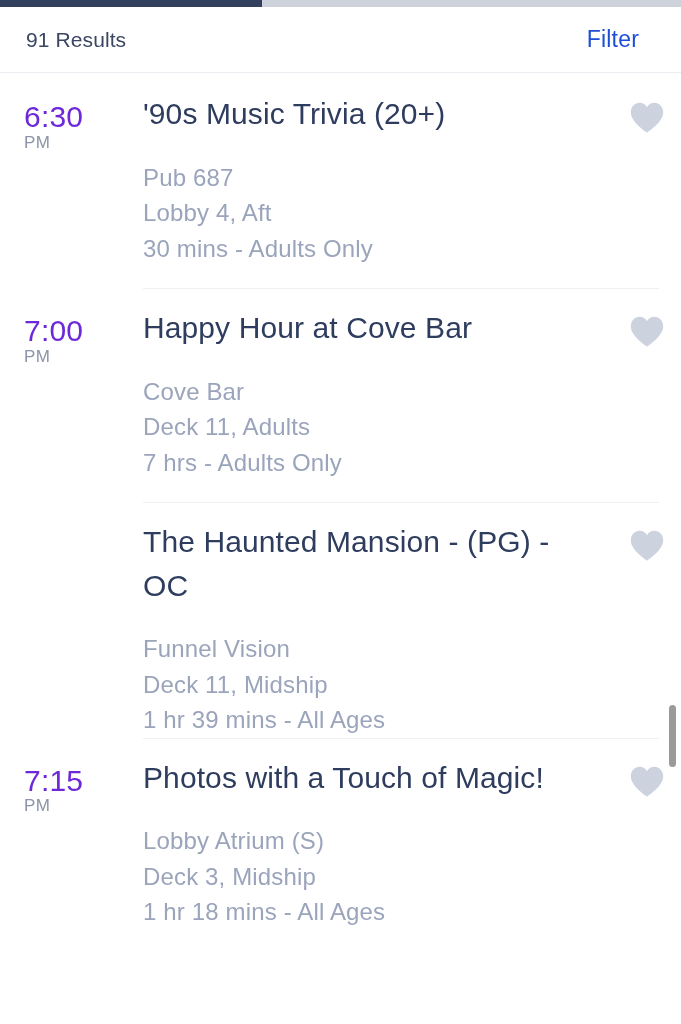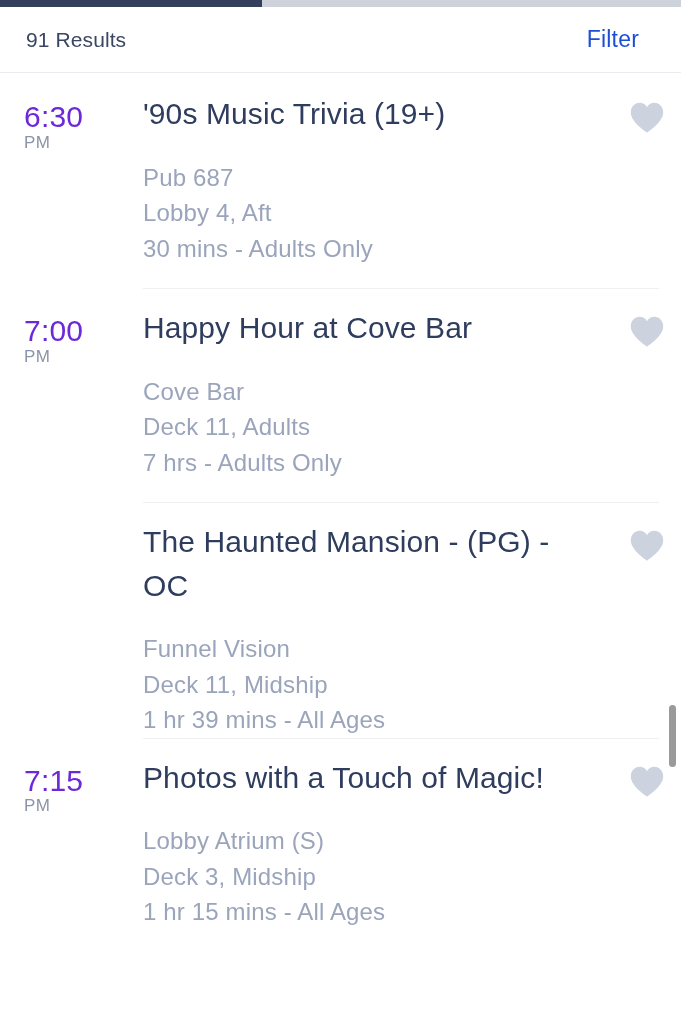--- a/index.html
+++ b/index.html
@@ -167,21 +167,21 @@
     <button class="filter-link" style="color: #1d4ed8;">Filter</button>
   </div>
 
   <div class="event-list">
       <div class="event-row">
         <div class="event-time">
           <div class="event-time-main">6:30</div>
           <div class="event-time-period">PM</div>
         </div>
         <div class="event-body">
-          <div class="event-title">'90s Music Trivia (19+)</div>
+          <div class="event-title">'90s Music Trivia (20+)</div>
           <div class="event-meta">
             <div class="event-meta-line">Pub 687</div>
             <div class="event-meta-line">Lobby 4, Aft</div>
             <div class="event-meta-line">30 mins - Adults Only</div>
           </div>
         </div>
         <div class="event-fav">
           <svg width="34" height="31" viewBox="0 0 34 31" class="heart-icon">
             <path d="M17 30.5 C17 30.5 0.8 20.3 0.8 10.4 C0.8 4.6 4.9 0.8 9.6 0.8 C13.0 0.8 15.6 2.6 17 5.2 C18.4 2.6 21.0 0.8 24.4 0.8 C29.1 0.8 33.2 4.6 33.2 10.4 C33.2 20.3 17 30.5 17 30.5 Z" fill="#ccd2de"></path>
           </svg>
@@ -228,21 +228,21 @@
       <div class="event-row">
         <div class="event-time">
           <div class="event-time-main">7:15</div>
           <div class="event-time-period">PM</div>
         </div>
         <div class="event-body">
           <div class="event-title">Photos with a Touch of Magic!</div>
           <div class="event-meta">
             <div class="event-meta-line">Lobby Atrium (S)</div>
             <div class="event-meta-line">Deck 3, Midship</div>
-            <div class="event-meta-line">1 hr 15 mins - All Ages</div>
+            <div class="event-meta-line">1 hr 18 mins - All Ages</div>
           </div>
         </div>
         <div class="event-fav">
           <svg width="34" height="31" viewBox="0 0 34 31" class="heart-icon">
             <path d="M17 30.5 C17 30.5 0.8 20.3 0.8 10.4 C0.8 4.6 4.9 0.8 9.6 0.8 C13.0 0.8 15.6 2.6 17 5.2 C18.4 2.6 21.0 0.8 24.4 0.8 C29.1 0.8 33.2 4.6 33.2 10.4 C33.2 20.3 17 30.5 17 30.5 Z" fill="#ccd2de"></path>
           </svg>
         </div>
       </div>
     </div>
 

